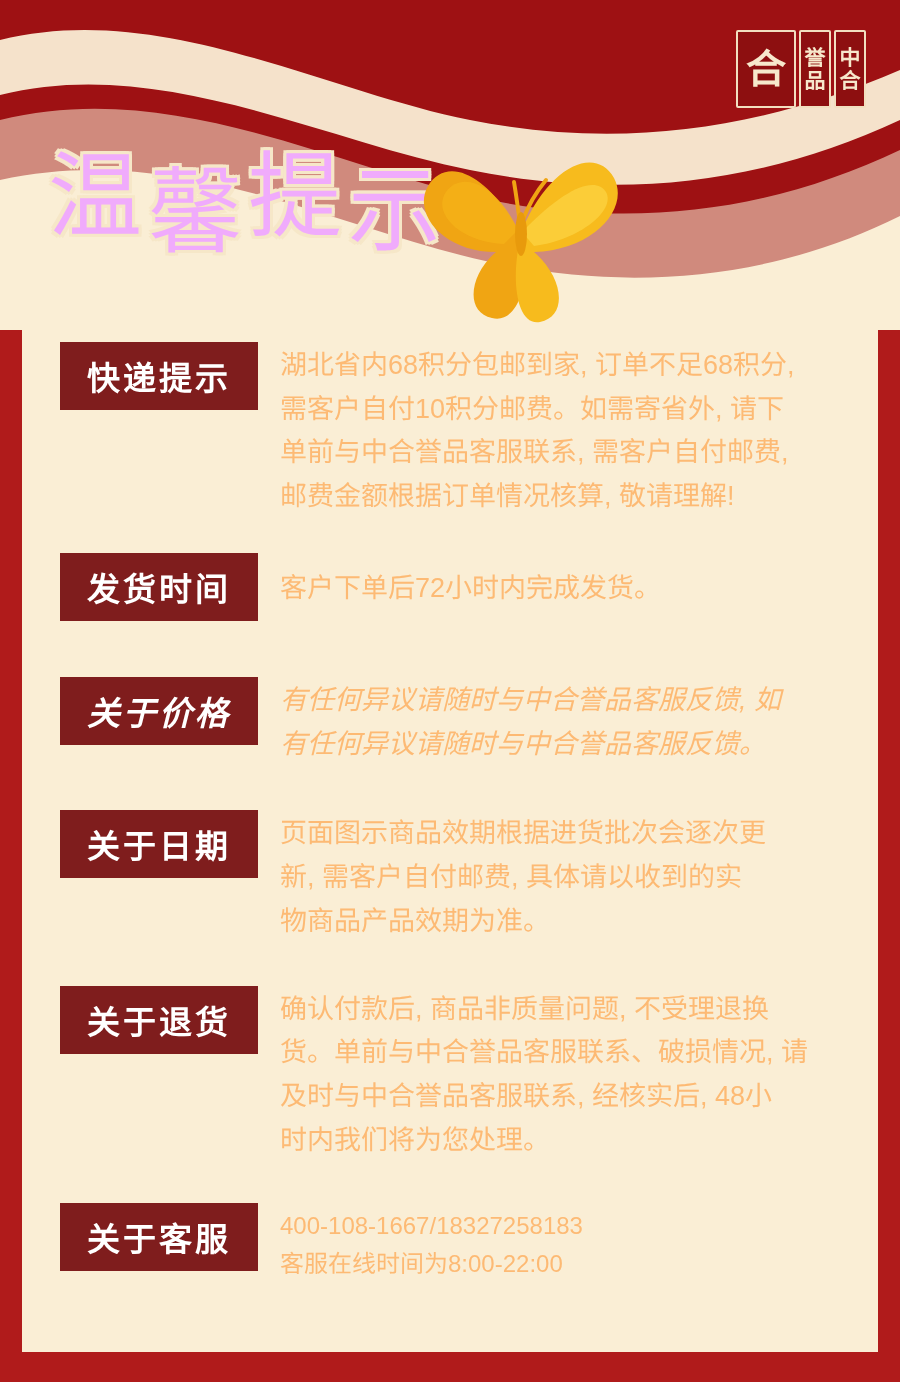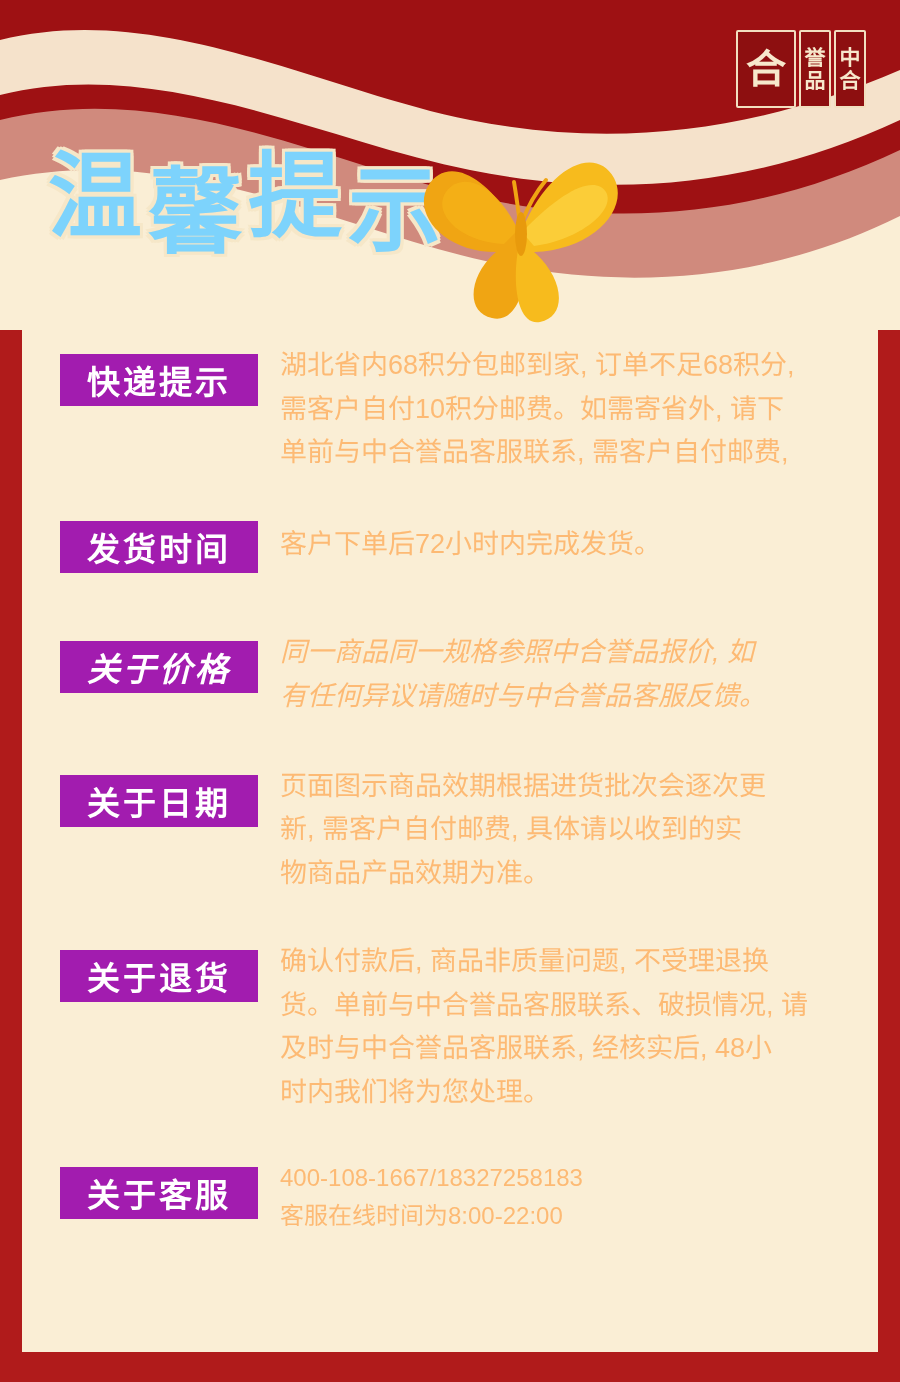--- a/index.html
+++ b/index.html
@@ -71,22 +71,22 @@
     font-size: 21px;
     gap: 2px;
     border-radius: 2px;
   }
   
   .title {
     position: absolute;
     left: 48px;
     top: 150px;
     font-size: 94px;
-    font-weight: bold;
-    color: #7dd3fc;
+    font-weight: normal;
+    color: #f0abfc;
     letter-spacing: 6px;
     line-height: 1;
     text-shadow:
        3px 0 0 #f6e7c8, -3px 0 0 #f6e7c8, 0 3px 0 #f6e7c8, 0 -3px 0 #f6e7c8,
        3px 3px 0 #f6e7c8, -3px 3px 0 #f6e7c8, 3px -3px 0 #f6e7c8, -3px -3px 0 #f6e7c8;
     z-index: 6;
     white-space: nowrap;
   }
   .title .c2 { position: relative; top: 16px; }
   .title .c4 { position: relative; top: 14px; }
@@ -129,31 +129,31 @@
     box-sizing: border-box;
   }
   .row {
     display: flex;
     align-items: flex-start;
     padding: 0 30px 0 38px;
     margin-bottom: 30px;
   }
   .tag {
     flex: 0 0 198px;
-    height: 52px;
-    background: #a21caf;
+    height: 68px;
+    background: #7f1d1d;
     color: #ffffff;
     font-size: 33px;
     font-weight: bold;
     letter-spacing: 3px;
     display: flex;
     align-items: center;
     justify-content: center;
     margin-right: 22px;
-    margin-top: 12px;
+    margin-top: 0;
   }
   .body-text {
     flex: 1;
     color: #fdba74;
     font-size: 27px;
     line-height: 1.62;
     font-weight: 500;
     padding-top: 2px;
   }
   .body-text .line { display: block; white-space: nowrap; }
@@ -210,34 +210,35 @@
   <div class="panel"></div>
 
   <div class="rows">
 
     <div class="row row-express">
       <div class="tag">快递提示</div>
       <div class="body-text">
         <span class="line">湖北省内68积分包邮到家, 订单不足68积分,</span>
         <span class="line">需客户自付10积分邮费。如需寄省外, 请下</span>
         <span class="line">单前与中合誉品客服联系, 需客户自付邮费,</span>
+        <span class="line">邮费金额根据订单情况核算, 敬请理解!</span>
       </div>
     </div>
 
     <div class="row row-shipping">
       <div class="tag">发货时间</div>
       <div class="body-text">
         <span class="line">客户下单后72小时内完成发货。</span>
       </div>
     </div>
 
     <div class="row row-price">
       <div class="tag">关于价格</div>
       <div class="body-text">
-        <span class="line">同一商品同一规格参照中合誉品报价, 如</span>
+        <span class="line">有任何异议请随时与中合誉品客服反馈, 如</span>
         <span class="line">有任何异议请随时与中合誉品客服反馈。</span>
       </div>
     </div>
 
     <div class="row row-date">
       <div class="tag">关于日期</div>
       <div class="body-text">
         <span class="line">页面图示商品效期根据进货批次会逐次更</span>
         <span class="line">新, 需客户自付邮费, 具体请以收到的实</span>
         <span class="line">物商品产品效期为准。</span>

